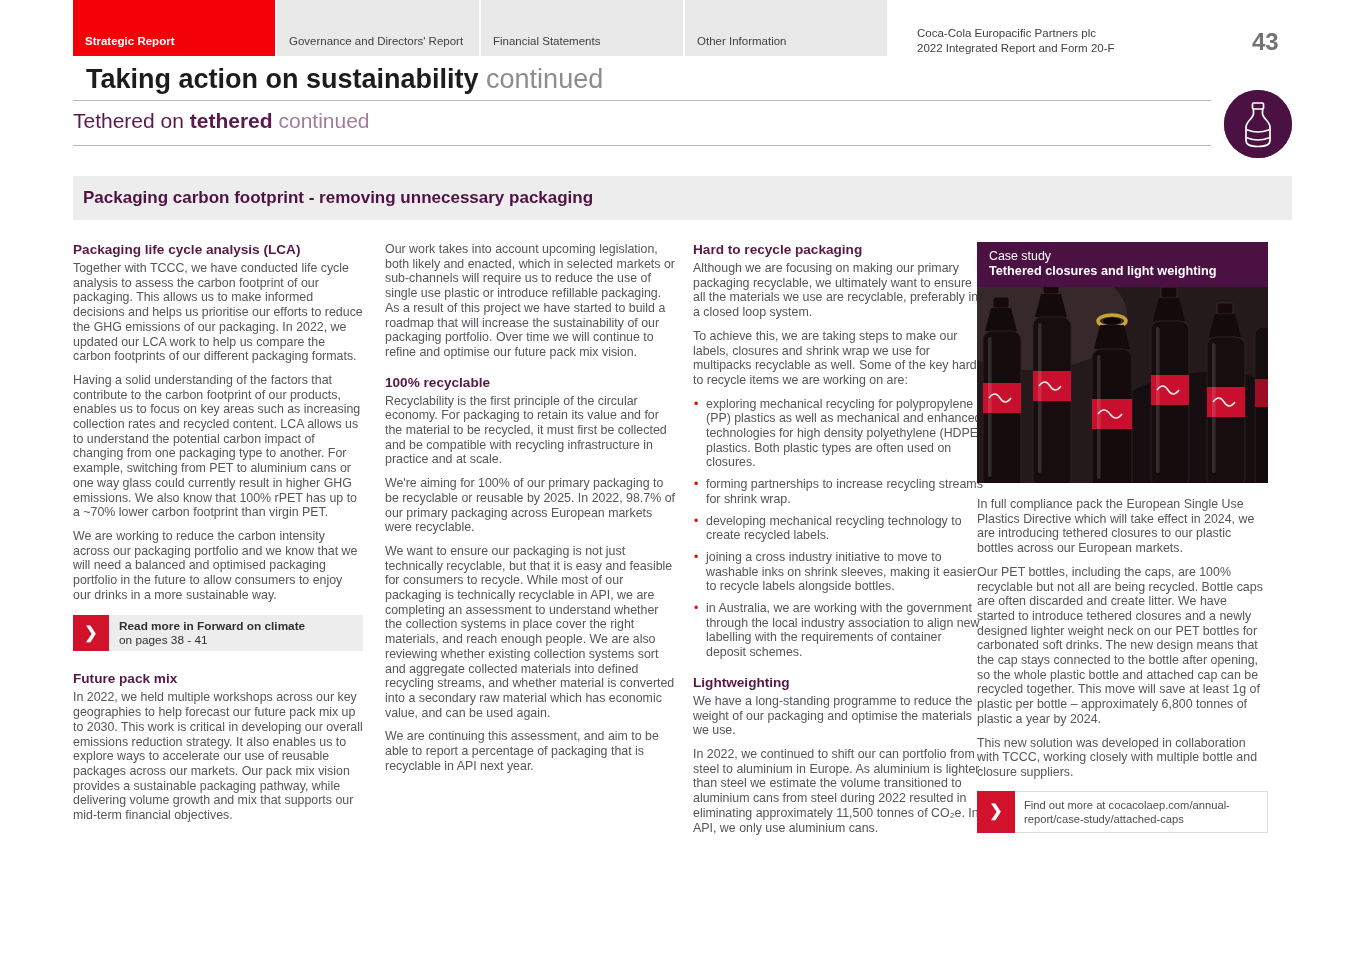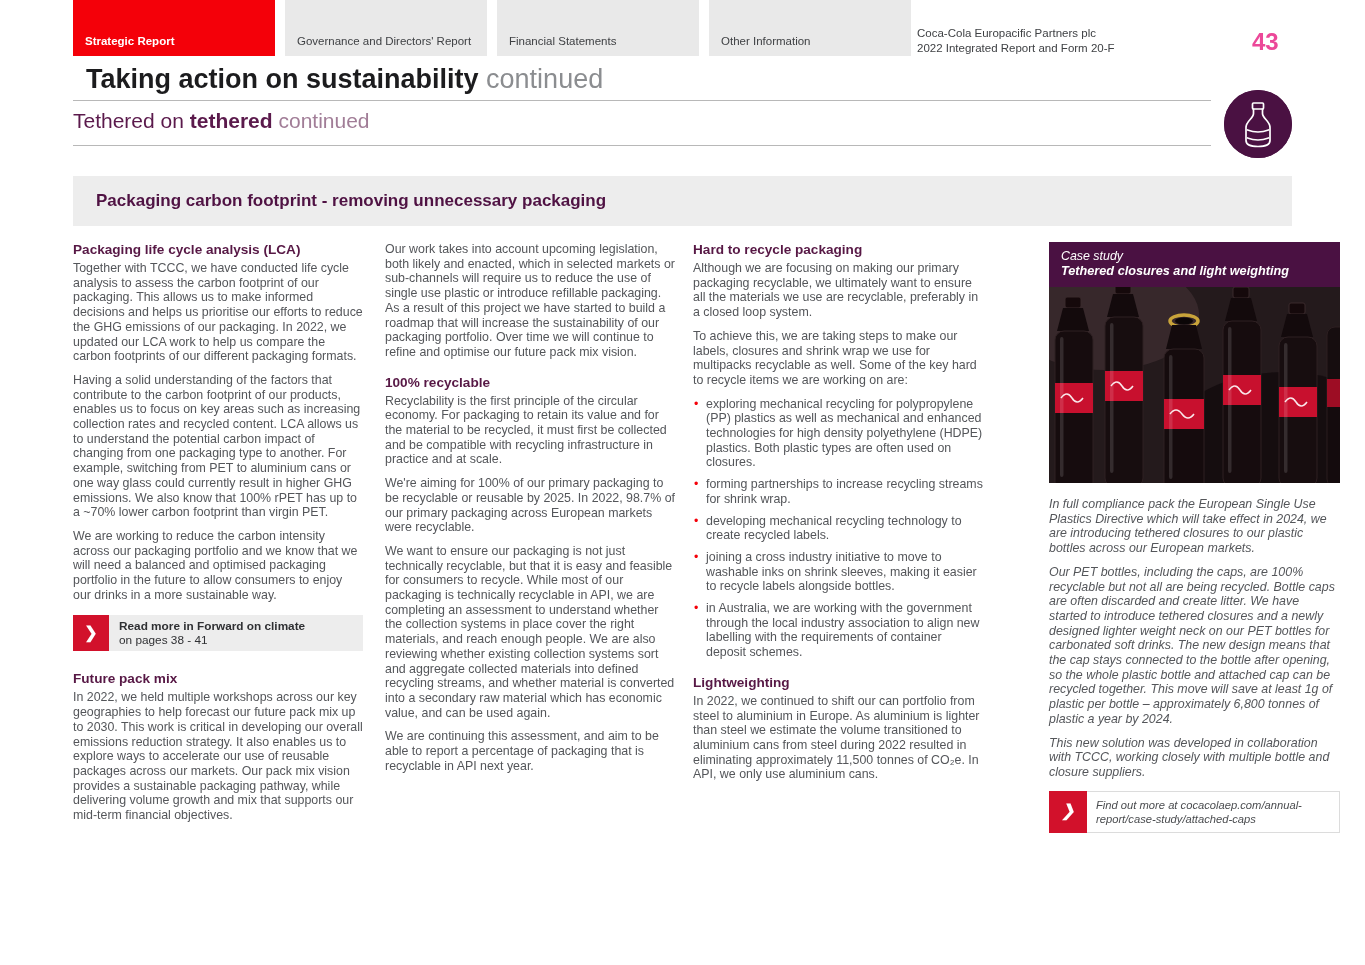--- a/index.html
+++ b/index.html
@@ -7,49 +7,49 @@
   body {
     background:#ffffff;
     font-family:"Liberation Sans", sans-serif;
     position:relative;
     overflow:hidden;
     color:var(--body_text,#54565a);
   }
   .page { position:absolute; inset:0; background:#fff; }
 
   
-  .tabs { position:absolute; left:73px; top:0; display:flex; gap:10px; }
+  .tabs { position:absolute; left:73px; top:0; display:flex; gap:2px; }
   .tab {
     width:202px; height:56px; background:var(--tab_gray,#e9e9e9);
     display:flex; align-items:flex-end; padding:0 8px 9px 12px;
     font-size:11.5px; color:#3f4144; cursor:pointer;
   }
   .tab.active { background:var(--brand_red,#f40009); color:#fff; font-weight:bold; }
   .brand { position:absolute; left:917px; top:26px; font-size:11.5px; line-height:15px; color:#3f4144; }
-  .pageno { position:absolute; left:1252px; top:28px; font-size:24px; font-weight:bold; color:#ec4899; }
+  .pageno { position:absolute; left:1252px; top:28px; font-size:24px; font-weight:bold; color:#737373; }
 
   
   .main-title { position:absolute; left:86px; top:64px; font-size:27px; font-weight:bold; color:#1c1c1e; }
   .main-title .t-light { color:var(--title_gray,#8b8d90); font-weight:400; }
   .rule { position:absolute; left:73px; width:1138px; border-top:1px solid #b8b8b8; }
   .r1 { top:100px; } .r2 { top:145px; }
   .sub-title { position:absolute; left:73px; top:109px; font-size:21px; font-weight:400; color:#5b1a4c; }
   .sub-title .s-bold { font-weight:bold; }
   .sub-title .s-light { color:var(--mauve,#a17d97); font-weight:300; }
   .bottle-badge {
     position:absolute; left:1224px; top:90px; width:68px; height:68px;
     border-radius:50%; background:var(--plum,#4a1142);
     display:flex; align-items:center; justify-content:center;
   }
 
   
   .banner {
-    position:absolute; left:73px; top:176px; width:1219px; height:50px;
+    position:absolute; left:73px; top:176px; width:1219px; height:44px;
     background:var(--panel_gray,#ededed); display:flex; align-items:center;
-    padding-left:23px; font-size:17px; font-weight:bold; color:#4f1243;
+    padding-left:10px; font-size:17px; font-weight:bold; color:#4f1243;
   }
 
   
   .col { position:absolute; top:242px; width:290px; font-size:12.4px; line-height:14.7px; }
   #col1 { left:73px; } #col2 { left:385px; } #col3 { left:693px; }
   .col p { margin:0 0 9px 0; }
   .colhead { font-size:13.6px; font-weight:bold; color:var(--heading_purple,#571845); margin:0 0 3px 0; line-height:16px; }
   .colhead.mt { margin-top:15px; }
 
   ul.bullets { list-style:none; margin:2px 0 10px 0; }
@@ -59,21 +59,21 @@
   .readmore { display:flex; align-items:stretch; margin:13px 0 20px 0; cursor:pointer; }
   .chev-box {
     flex:0 0 36px; width:36px; background:var(--accent_red,#d2112b);
     display:flex; align-items:center; justify-content:center;
     color:#fff; font-size:16px; font-weight:bold;
   }
   .rm-text { flex:1; background:var(--panel_gray,#ededed); padding:4px 10px; font-size:11.8px; line-height:14px; color:#2f3033; }
   .rm-bold { font-weight:bold; }
 
   
-  #case { position:absolute; left:1049px; top:242px; width:291px; font-size:12.4px; line-height:14.7px;font-style:italic; }
+  #case { position:absolute; left:977px; top:242px; width:291px; font-size:12.4px; line-height:14.7px; }
   .case-head { background:var(--plum,#4a1142); color:#fff; padding:7px 12px 8px 12px; }
   .case-label { font-size:12.4px; line-height:15px; }
   .case-title { font-size:12.7px; font-weight:bold; line-height:15px; }
   .case-photo { width:291px; height:196px; overflow:hidden; background:#221619; }
   .case-photo svg { display:block; }
   .case-body { padding-top:14px; }
   .case-body p { margin:0 0 9px 0; }
   .findout { display:flex; align-items:stretch; margin-top:11px; cursor:pointer; }
   .findout .chev-box { flex:0 0 38px; width:38px; }
   .fo-text {
@@ -166,20 +166,21 @@
     <p>Although we are focusing on making our primary packaging recyclable, we ultimately want to ensure all the materials we use are recyclable, preferably in a closed loop system.</p>
     <p>To achieve this, we are taking steps to make our labels, closures and shrink wrap we use for multipacks recyclable as well. Some of the key hard to recycle items we are working on are:</p>
     <ul class="bullets">
       <li>exploring mechanical recycling for polypropylene (PP) plastics as well as mechanical and enhanced technologies for high density polyethylene (HDPE) plastics. Both plastic types are often used on closures.</li>
       <li>forming partnerships to increase recycling streams for shrink wrap.</li>
       <li>developing mechanical recycling technology to create recycled labels.</li>
       <li>joining a cross industry initiative to move to washable inks on shrink sleeves, making it easier to recycle labels alongside bottles.</li>
       <li>in Australia, we are working with the government through the local industry association to align new labelling with the requirements of container deposit schemes.</li>
     </ul>
     <h3 class="colhead mt">Lightweighting</h3>
+    <p>We have a long-standing programme to reduce the weight of our packaging and optimise the materials we use.</p>
     <p>In 2022, we continued to shift our can portfolio from steel to aluminium in Europe. As aluminium is lighter than steel we estimate the volume transitioned to aluminium cans from steel during 2022 resulted in eliminating approximately 11,500 tonnes of CO₂e. In API, we only use aluminium cans.</p>
   </section>
 
   <aside id="case">
     <div class="case-head">
       <div class="case-label">Case study</div>
       <div class="case-title">Tethered closures and light weighting</div>
     </div>
     <div class="case-photo">
       <svg width="291" height="196" viewBox="0 0 291 196" aria-hidden="true">

